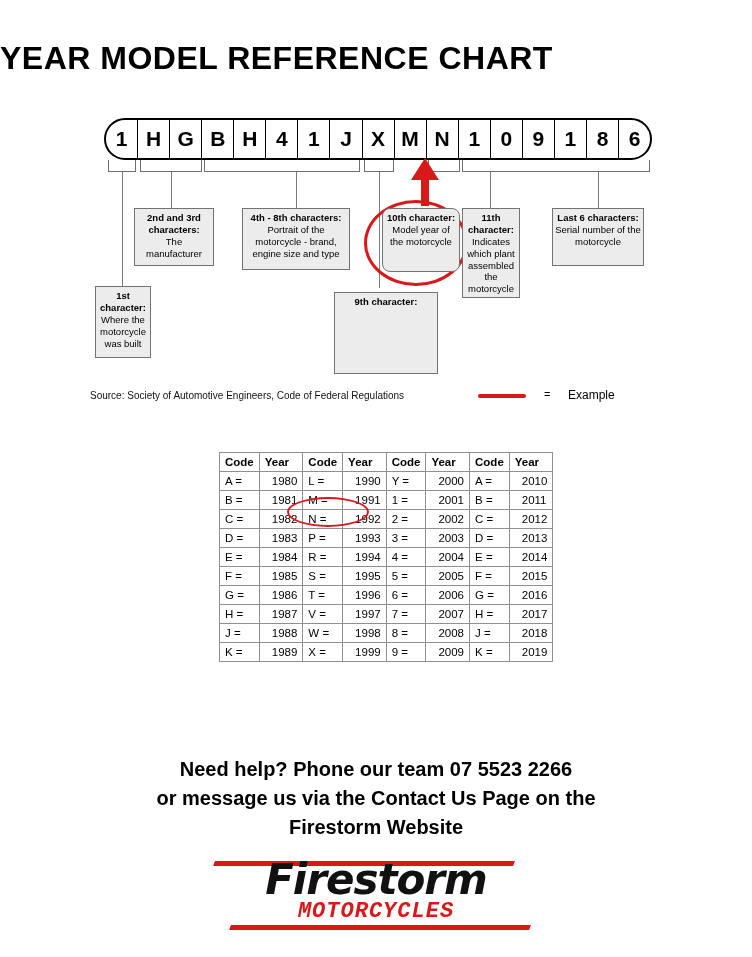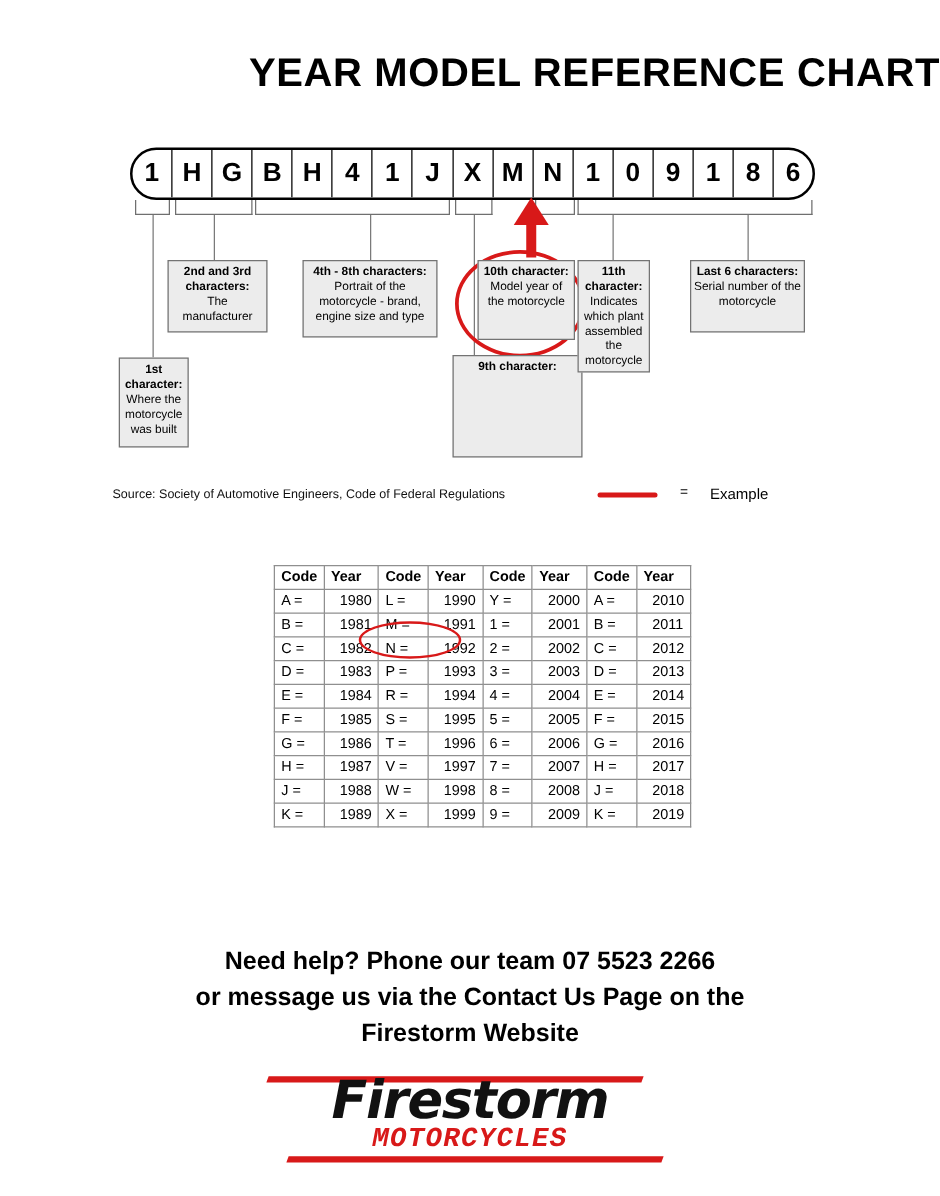--- a/index.html
+++ b/index.html
@@ -15,21 +15,21 @@
     color: #000;
     overflow: hidden;
   }
 
   
   .title {
     position: absolute;
     top: 40px;
     left: 0;
     width: 752px;
-    text-align: right;
+    text-align: left;
     font-size: 32px;
     font-weight: bold;
     letter-spacing: 0.5px;
   }
 
   
   .vin-bar {
     position: absolute;
     top: 118px;
     left: 104px;
@@ -256,25 +256,25 @@
 <div class="callout" style="left:134px; top:208px; width:80px; height:58px;">
   <b>2nd and 3rd characters:</b><br>
   <span>The manufacturer</span>
 </div>
 
 <div class="callout" style="left:242px; top:208px; width:108px; height:62px;">
   <b>4th - 8th characters:</b><br>
   <span>Portrait of the motorcycle - brand, engine size and type</span>
 </div>
 
-<div class="callout" style="left:334px; top:284px; width:104px; height:82px;margin-left:28px;">
+<div class="callout" style="left:334px; top:292px; width:104px; height:82px;">
   <b>9th character:</b><br>
 </div>
 
-<div class="callout" style="left:382px; top:208px; width:78px; height:64px;">
+<div class="callout" style="left:382px; top:208px; width:78px; height:64px;border-radius:8px;">
   <b>10th character:</b><br>
   <span>Model year of the motorcycle</span>
 </div>
 
 <div class="callout" style="left:462px; top:208px; width:58px; height:90px;">
   <b>11th character:</b><br>
   <span>Indicates which plant assembled the motorcycle</span>
 </div>
 
 <div class="callout" style="left:552px; top:208px; width:92px; height:58px;">

